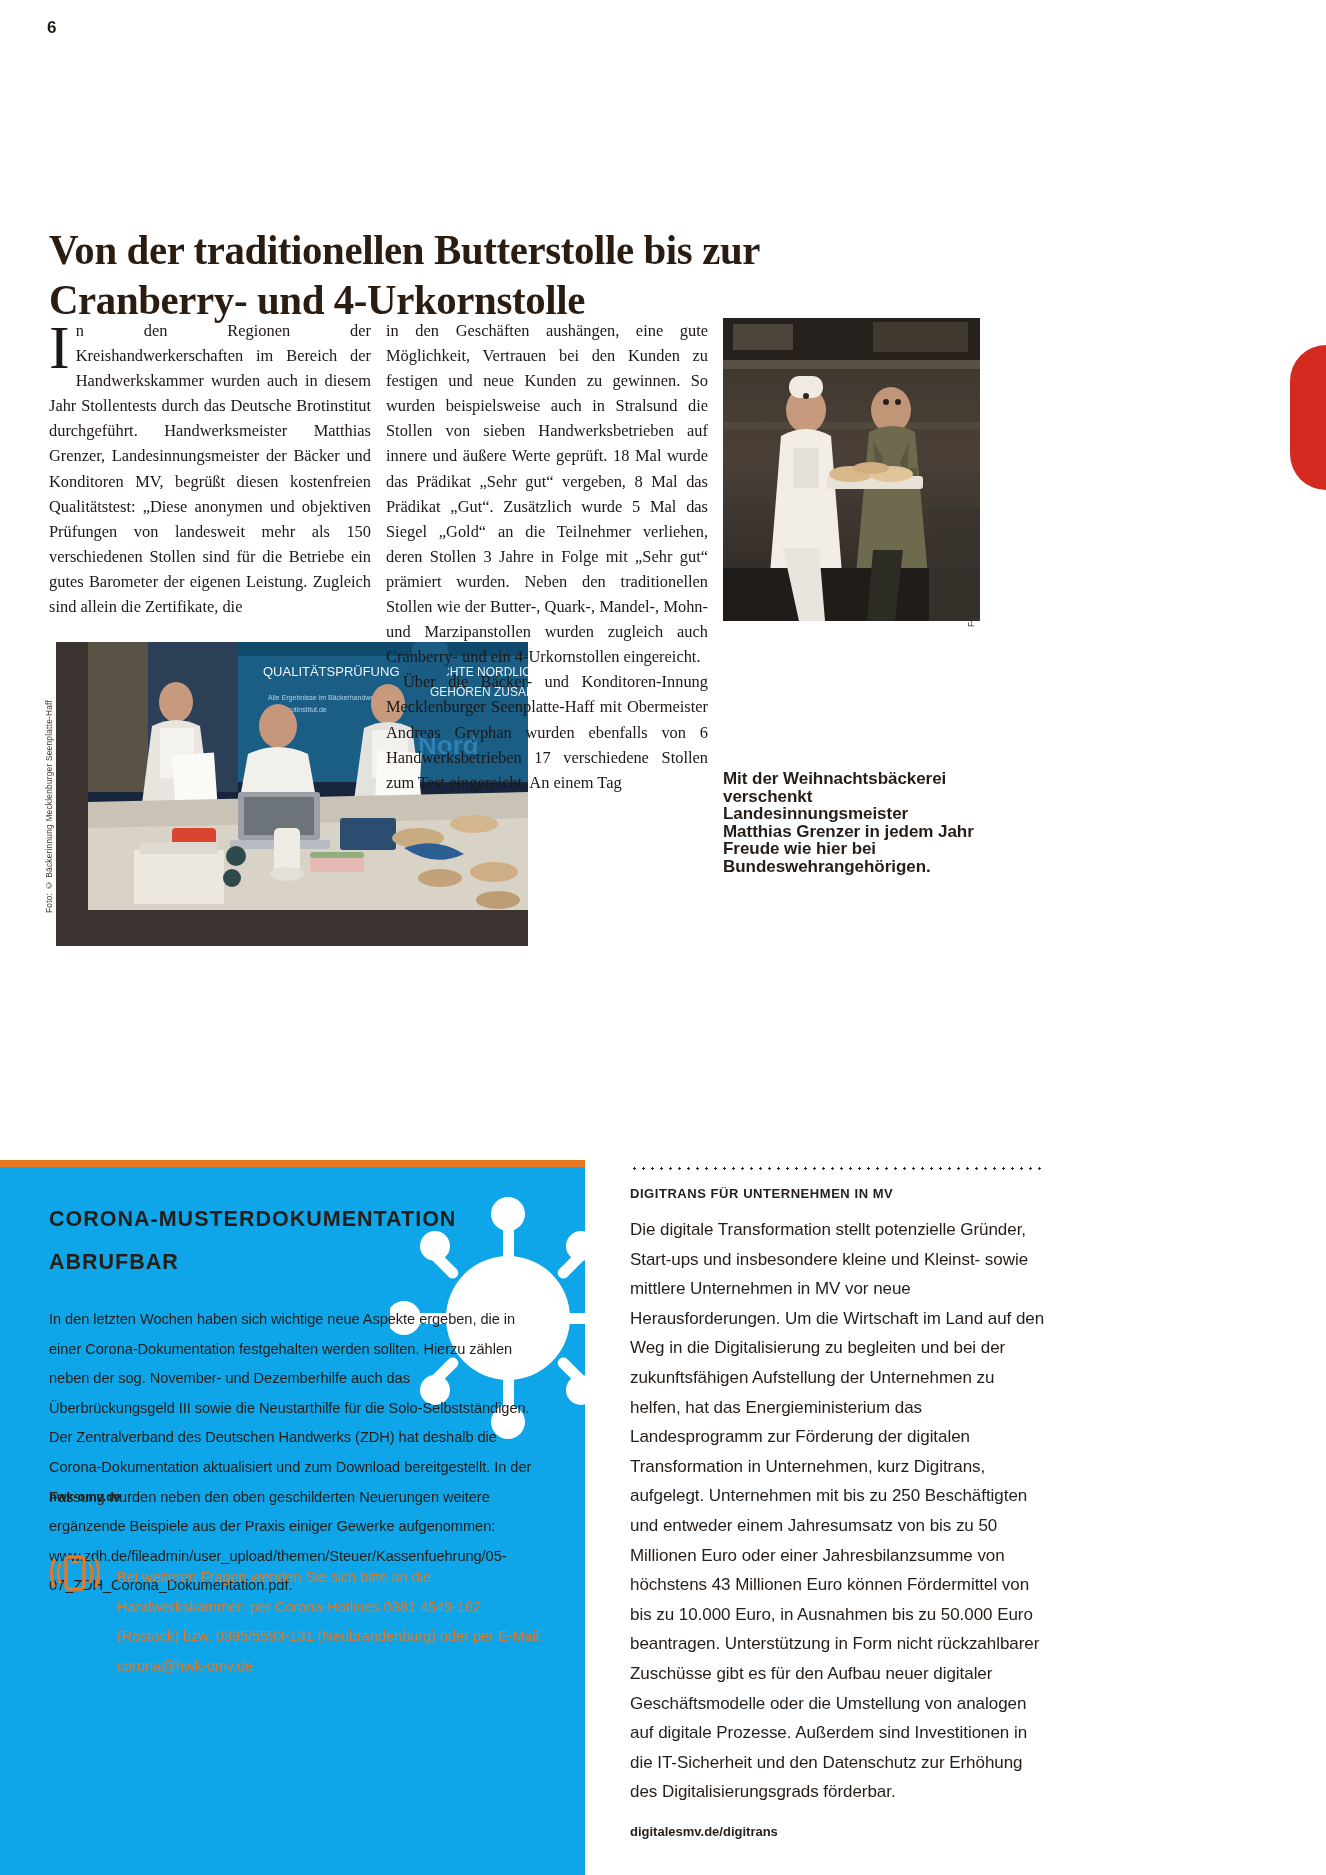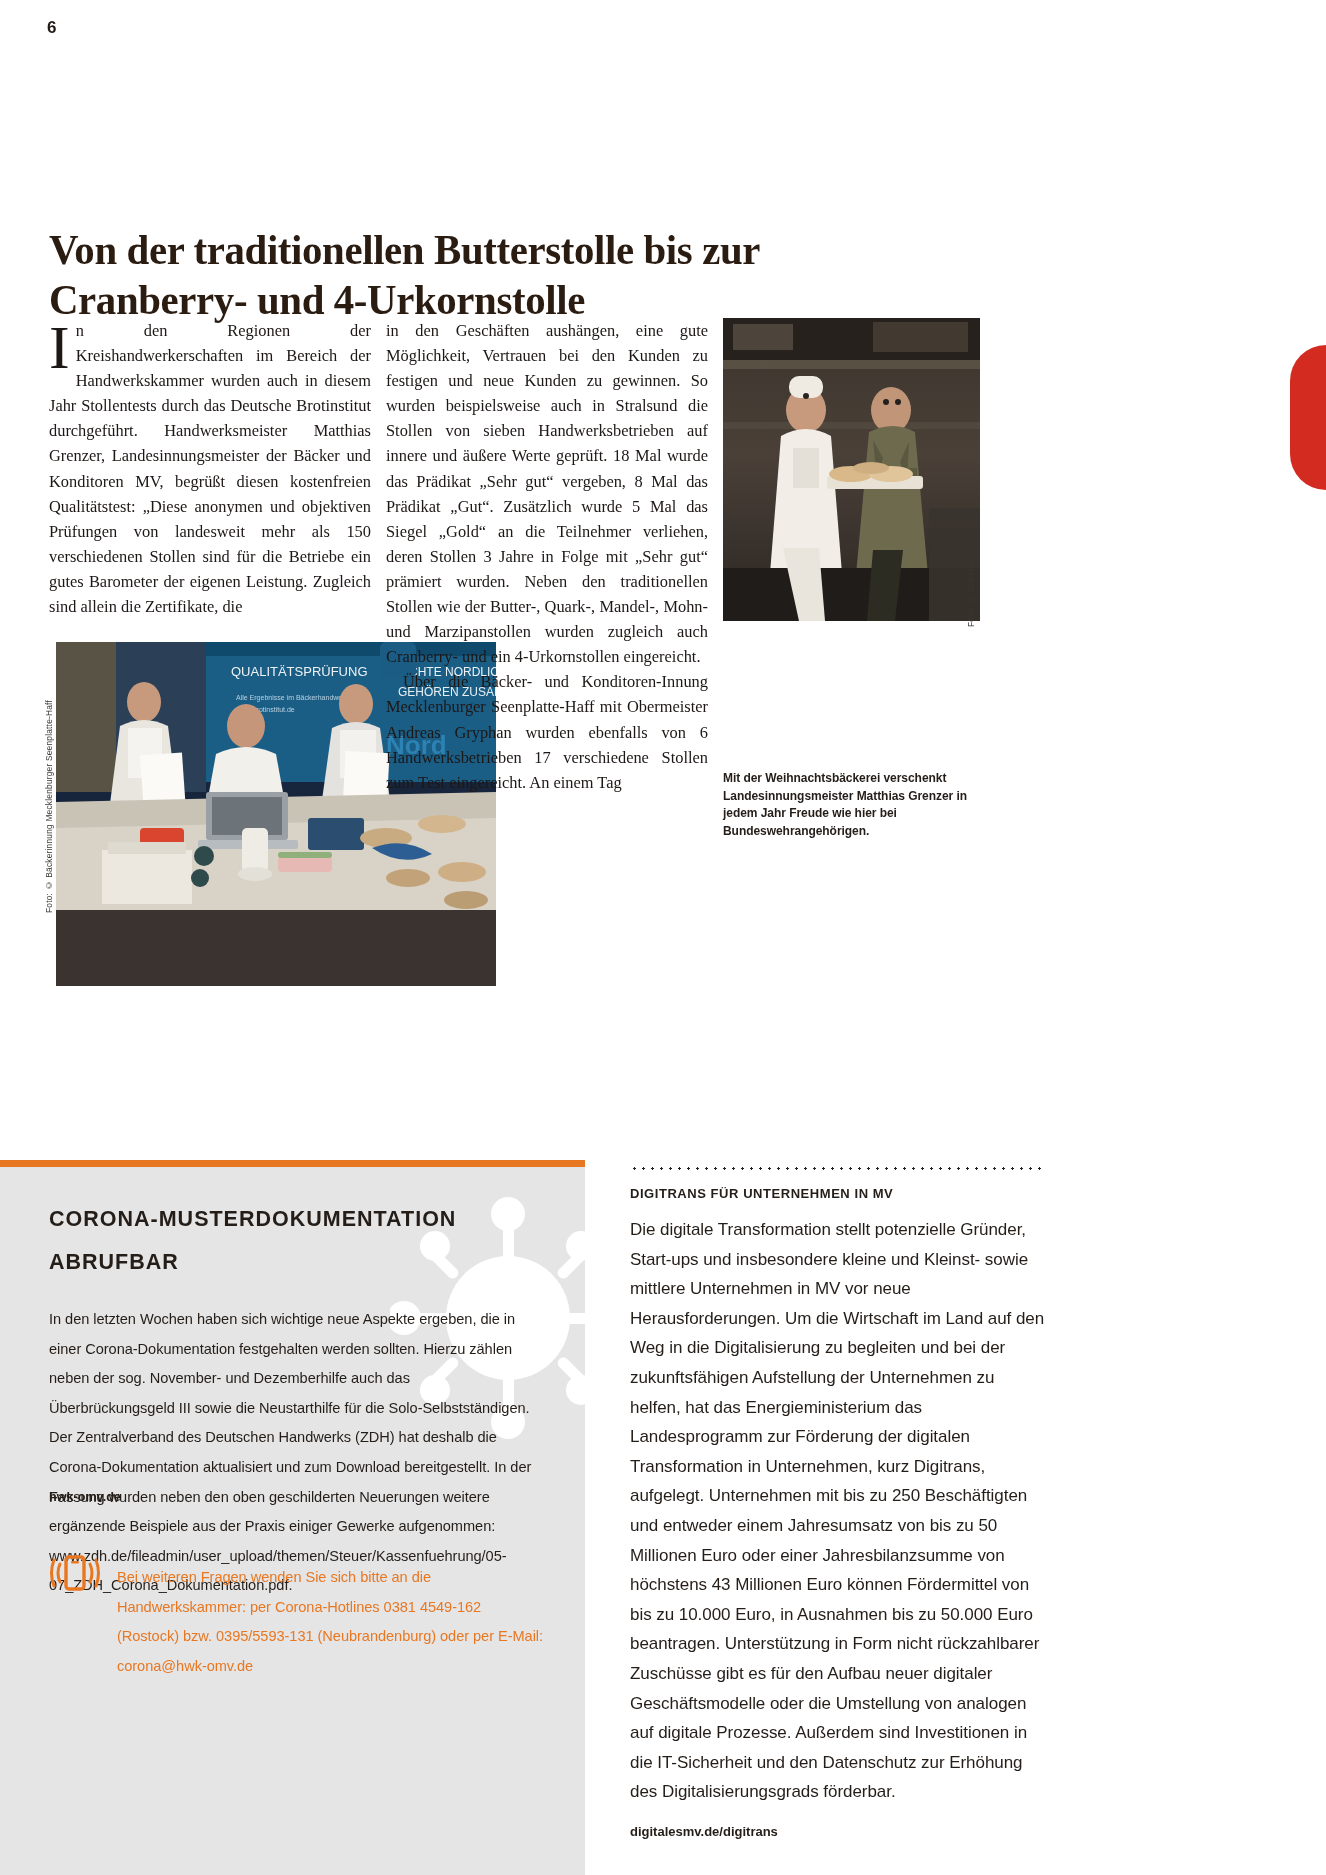--- a/index.html
+++ b/index.html
@@ -69,49 +69,49 @@
 
   
   .photo{
     position:absolute;
     background:#3a3330;
     overflow:hidden;
   }
   
   #photo-kitchen{left:723px;top:318px;width:257px;height:303px;}
   
-  #photo-award{left:56px;top:642px;width:440px;height:344px;}
+  #photo-award{left:56px;top:642px;width:440px;height:304px;padding-left:32px;}
 
   .ph-credit{
     position:absolute;
     font-family:"Liberation Sans",sans-serif;
     font-size:8.4px;
     color:#3d3733;
     white-space:nowrap;
     writing-mode:vertical-rl;
     transform:rotate(180deg);
     letter-spacing:0.2px;
   }
   #credit-kitchen{left:966px;top:560px;}
   #credit-award{left:44px;top:700px;}
 
   .caption{
     position:absolute;left:723px;top:770px;width:258px;
     font-family:"Liberation Sans",sans-serif;
     font-weight:bold;
-    font-size:12px;line-height:17.6px;
+    font-size:17px;line-height:17.6px;
     color:#241d18;
     letter-spacing:-0.05px;
   }
 
   
   .box-left{
     position:absolute;left:0px;top:1160px;
     width:585px;height:715px;
-    background:#e5e5e5;
+    background:#0ea5e9;
   }
   .box-left .orange-bar{
     position:absolute;left:0;top:0;width:585px;height:7px;background:#e87722;
   }
   .virus{
     position:absolute;right:-45px;top:30px;
     width:240px;height:260px;
     opacity:1;
   }
   .box-left .bx-head{

